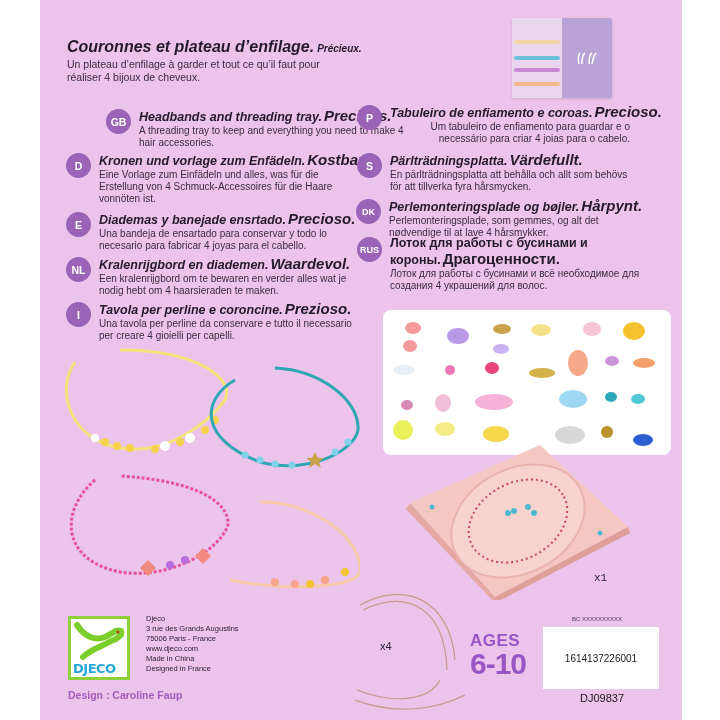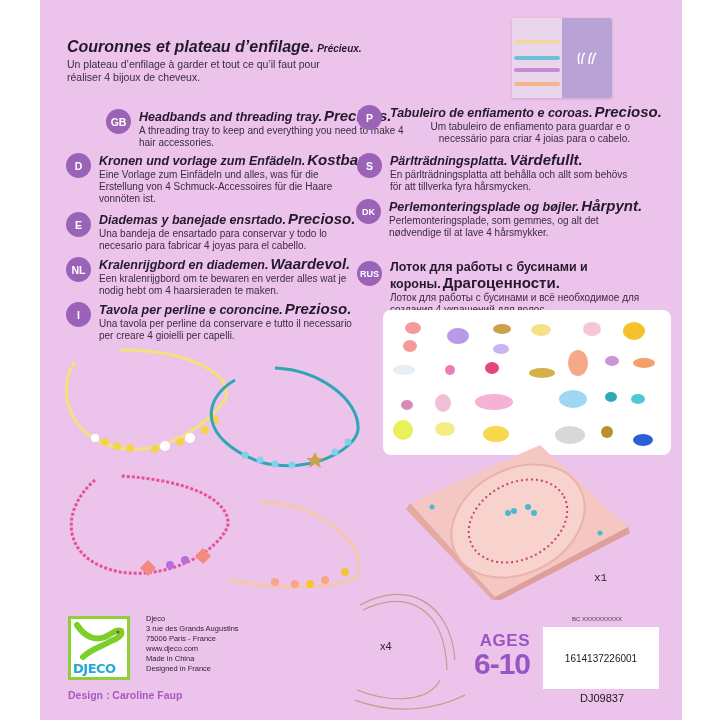--- a/index.html
+++ b/index.html
@@ -24,21 +24,21 @@
   .booklet .left { width: 50px; height: 100%; background: #e9d6ec; position: relative; }
   .booklet .right { flex: 1; background: #b9a2d6; display: flex; align-items: center; justify-content: center; }
   .booklet .band { position: absolute; left: 2px; width: 46px; height: 4px; border-radius: 3px; }
 
   .bead-card { position: absolute; left: 383px; top: 310px; width: 288px; height: 145px; background: #ffffff; border-radius: 8px; }
   .bead { position: absolute; border-radius: 50%; }
 
   .tray-x1 { position: absolute; left: 594px; top: 572px; font-size: 11px; font-family: "Liberation Mono", monospace; color: #2a1f33; text-align: center; }
   .wires-x4 { position: absolute; left: 380px; top: 640px; font-size: 11px; font-family: Liberation Sans, sans-serif; color: #2a1f33; }
 
-  .ages { position: absolute; left: 470px; top: 632px; width: 60px; text-align: right; color: #9a55c4; font-weight: bold; }
+  .ages { position: absolute; left: 470px; top: 632px; width: 60px; text-align: left; color: #9a55c4; font-weight: bold; }
   .ages .lbl { font-size: 17px; line-height: 17px; letter-spacing: 0.5px; }
   .ages .rng { font-size: 30px; line-height: 30px; letter-spacing: -1px; }
 
   .bc-label { position: absolute; left: 572px; top: 616px; font-size: 6px; color: #4a3a52; }
   .barcode { position: absolute; left: 543px; top: 627px; width: 116px; height: 62px; background: #fff; display: flex; align-items: center; justify-content: center; font-size: 10px; color: #1a1a1a; }
   .ref { position: absolute; left: 580px; top: 692px; font-size: 11px; color: #1a1a1a; }
 
   .logo { position: absolute; left: 68px; top: 616px; width: 62px; height: 64px; background: #fff; border: 3px solid #8fcf3a; }
   .logo-word { position: absolute; left: 2px; bottom: 1px; font-size: 13px; font-weight: bold; color: #23a7d8; letter-spacing: -0.5px; font-family: "DejaVu Sans", sans-serif; }
   .address { position: absolute; left: 146px; top: 614px; font-size: 7.5px; line-height: 10px; color: #2a1f33; }
@@ -118,21 +118,21 @@
     <div class="lang-desc">En pärlträdningsplatta att behålla och allt som behövs för att tillverka fyra hårsmycken.</div>
   </div>
 </div>
 <div class="lang" style="left:356px;top:198px;">
   <div class="badge sm">DK</div>
   <div class="lang-body" style="width:250px;">
     <div class="lang-title"><span>Perlemonteringsplade og bøjler.</span><span class="sub">Hårpynt.</span></div>
     <div class="lang-desc">Perlemonteringsplade, som gemmes, og alt det nødvendige til at lave 4 hårsmykker.</div>
   </div>
 </div>
-<div class="lang" style="left:357px;top:260px;">
+<div class="lang" style="left:357px;top:236px;">
   <div class="badge sm">RUS</div>
   <div class="lang-body" style="width:260px;">
     <div class="lang-title cyr"><span>Лоток для работы с бусинами и короны.</span><span class="sub">Драгоценности.</span></div>
     <div class="lang-desc">Лоток для работы с бусинами и всё необходимое для создания 4 украшений для волос.</div>
   </div>
 </div>
 
 <svg style="position:absolute;left:60px;top:340px;" width="300" height="250" viewBox="0 0 300 250">
   <path d="M15 22 C -5 50, 10 100, 60 108 C 110 116, 150 80, 165 60 C 175 40, 140 10, 60 10" stroke="#f3e27a" stroke-width="3" fill="none"></path>
   <g fill="#f4d34a">

